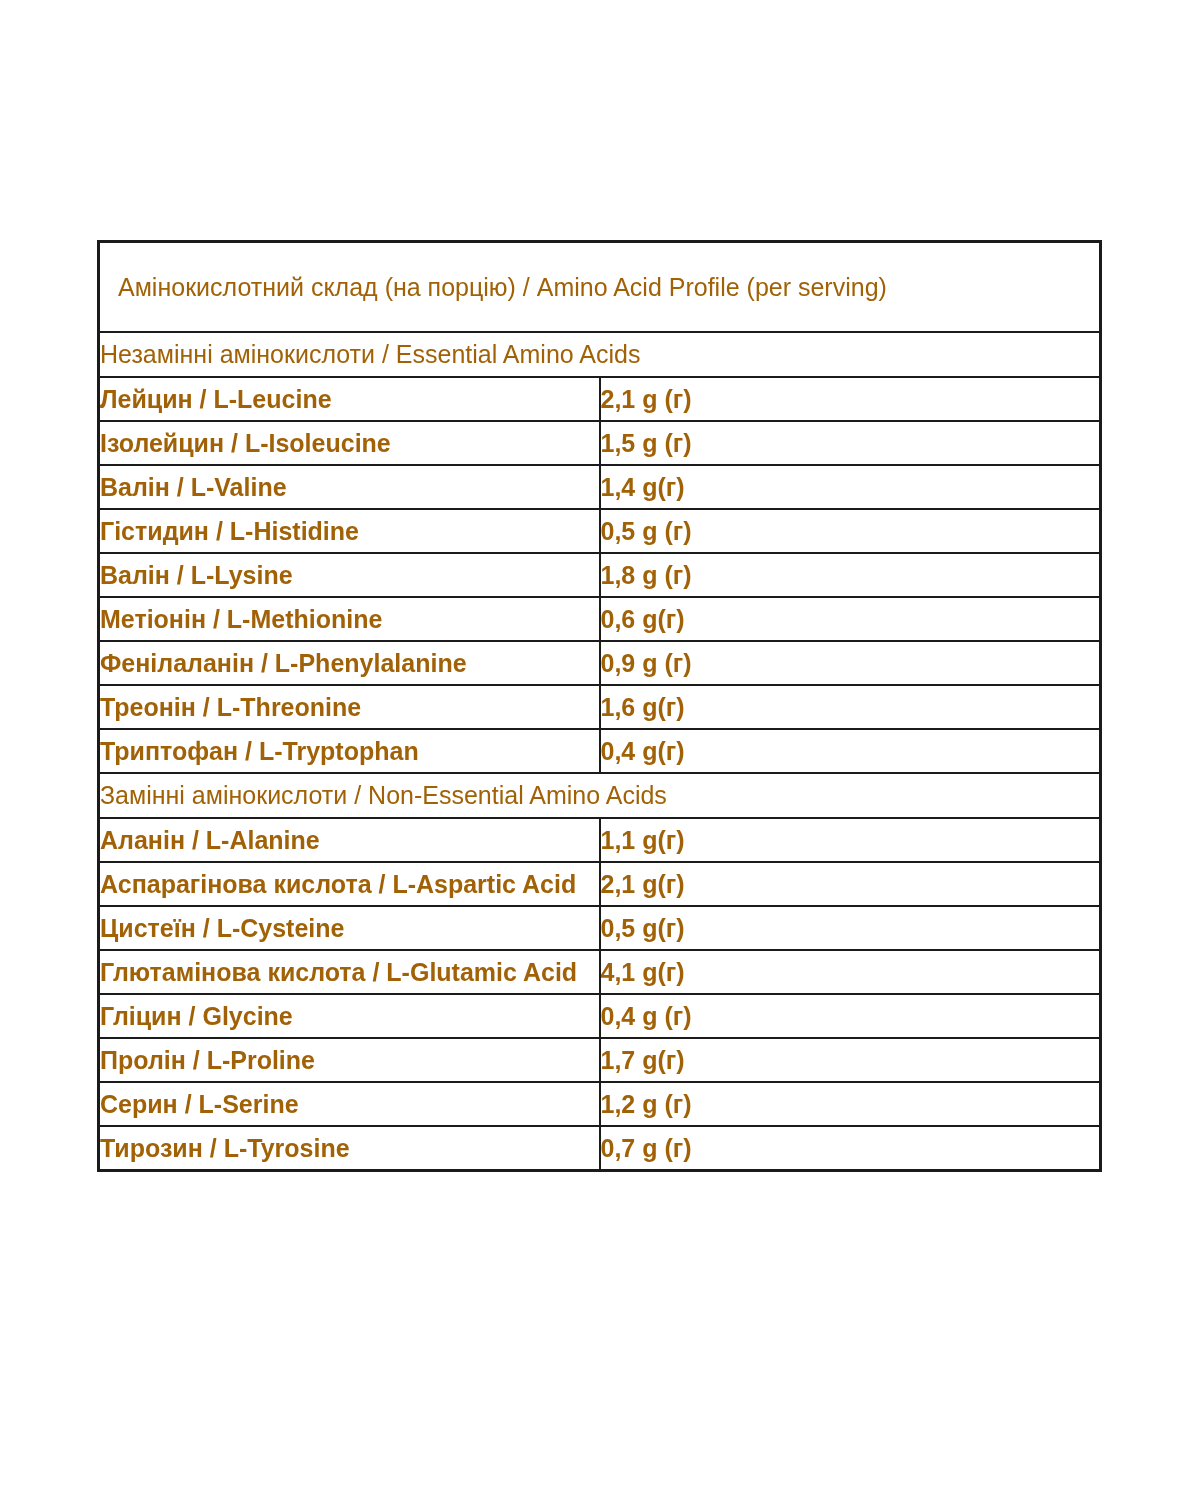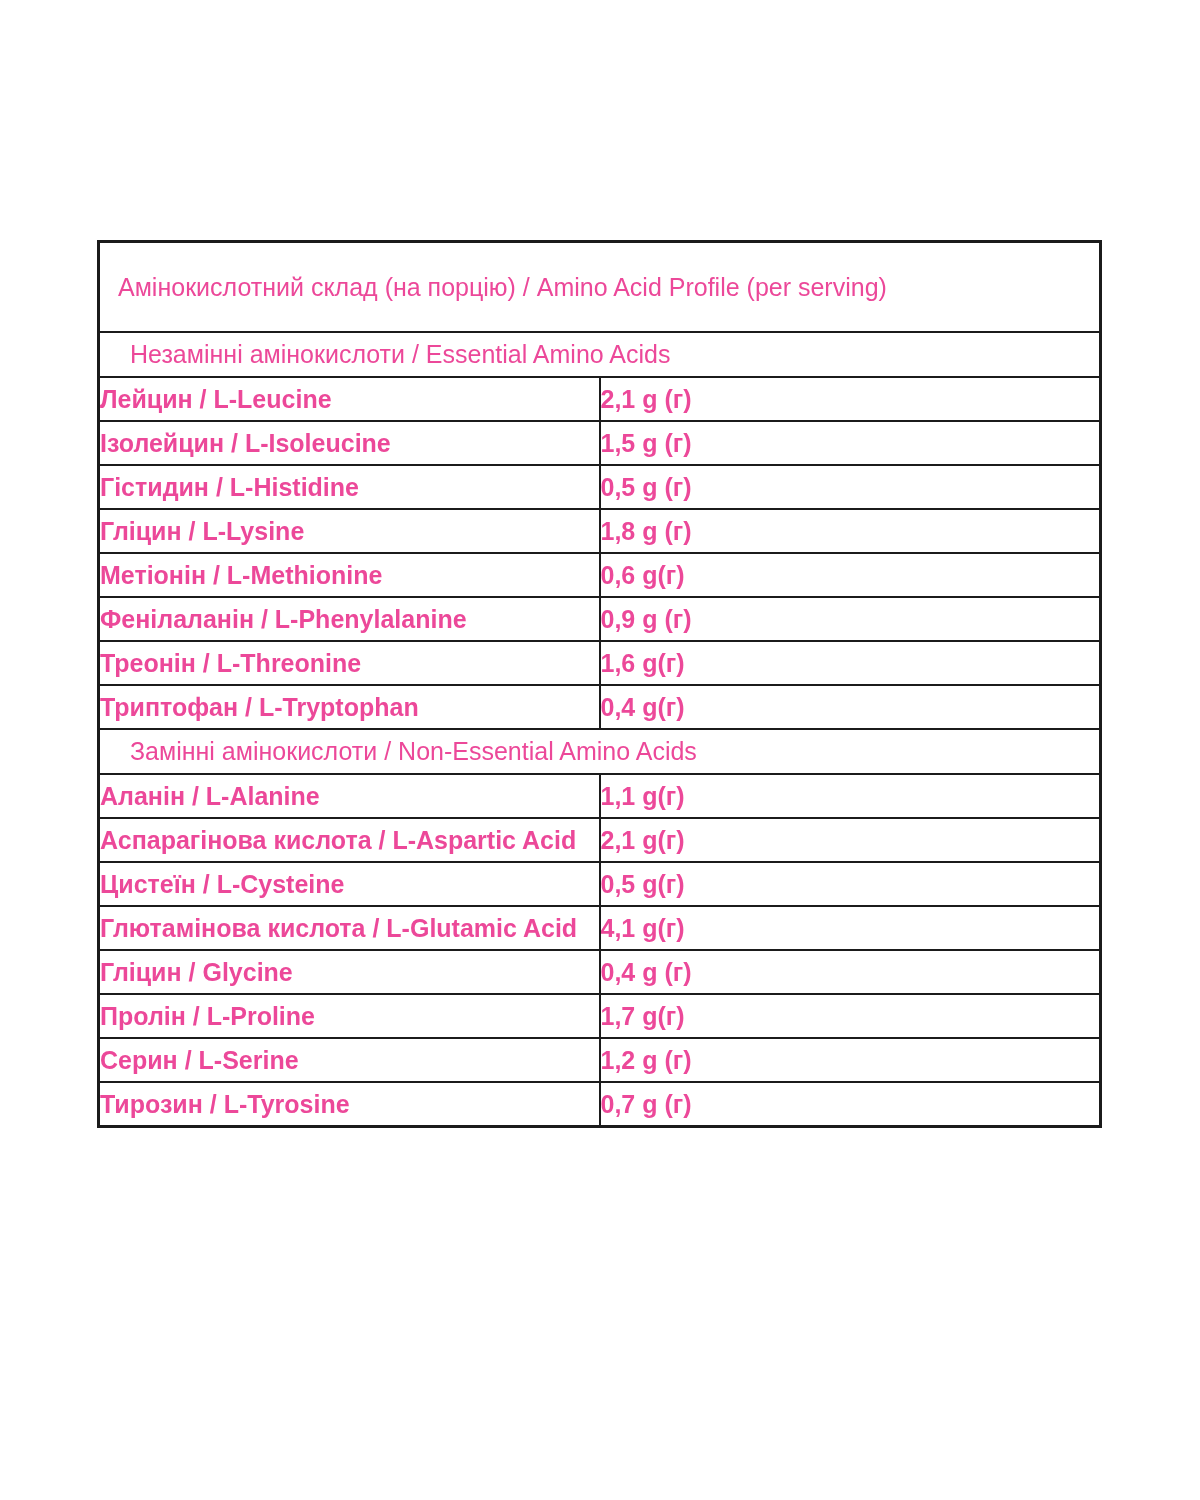--- a/index.html
+++ b/index.html
@@ -16,40 +16,40 @@
   }
   table.amino-table {
     position: absolute;
     left: 97px;
     top: 240px;
     width: 1005px;
     border-collapse: collapse;
     table-layout: fixed;
     font-family: "Liberation Sans", sans-serif;
     font-size: 25px;
-    color: #ec4899;
+    color: #a16207;
     background: #ffffff;
   }
   table.amino-table td {
     border: 2px solid #1b1b1b;
     padding: 0;
     vertical-align: middle;
     overflow: hidden;
     white-space: nowrap;
   }
   table.amino-table {
     border: 3px solid #1b1b1b;
   }
   tr.title-row td {
     height: 88px;
     padding-left: 18px;
   }
   tr.section-row td {
     height: 43px;
-    padding-left: 30px;
+    padding-left: 0;
   }
   tr.data-row td {
     height: 42px;
     font-weight: bold;
   }
   td.name-cell {
     width: 779px;
     padding-left: 18px;
   }
   td.value-cell {
@@ -73,25 +73,29 @@
 
       <tr class="data-row">
         <td class="name-cell">Лейцин / L-Leucine</td>
         <td class="value-cell">2,1 g (г)</td>
       </tr>
       <tr class="data-row">
         <td class="name-cell">Ізолейцин / L-Isoleucine</td>
         <td class="value-cell">1,5 g (г)</td>
       </tr>
       <tr class="data-row">
+        <td class="name-cell">Валін / L-Valine</td>
+        <td class="value-cell">1,4 g(г)</td>
+      </tr>
+      <tr class="data-row">
         <td class="name-cell">Гістидин / L-Histidine</td>
         <td class="value-cell">0,5 g (г)</td>
       </tr>
       <tr class="data-row">
-        <td class="name-cell">Гліцин / L-Lysine</td>
+        <td class="name-cell">Валін / L-Lysine</td>
         <td class="value-cell">1,8 g (г)</td>
       </tr>
       <tr class="data-row">
         <td class="name-cell">Метіонін / L-Methionine</td>
         <td class="value-cell">0,6 g(г)</td>
       </tr>
       <tr class="data-row">
         <td class="name-cell">Фенілаланін / L-Phenylalanine</td>
         <td class="value-cell">0,9 g (г)</td>
       </tr>

